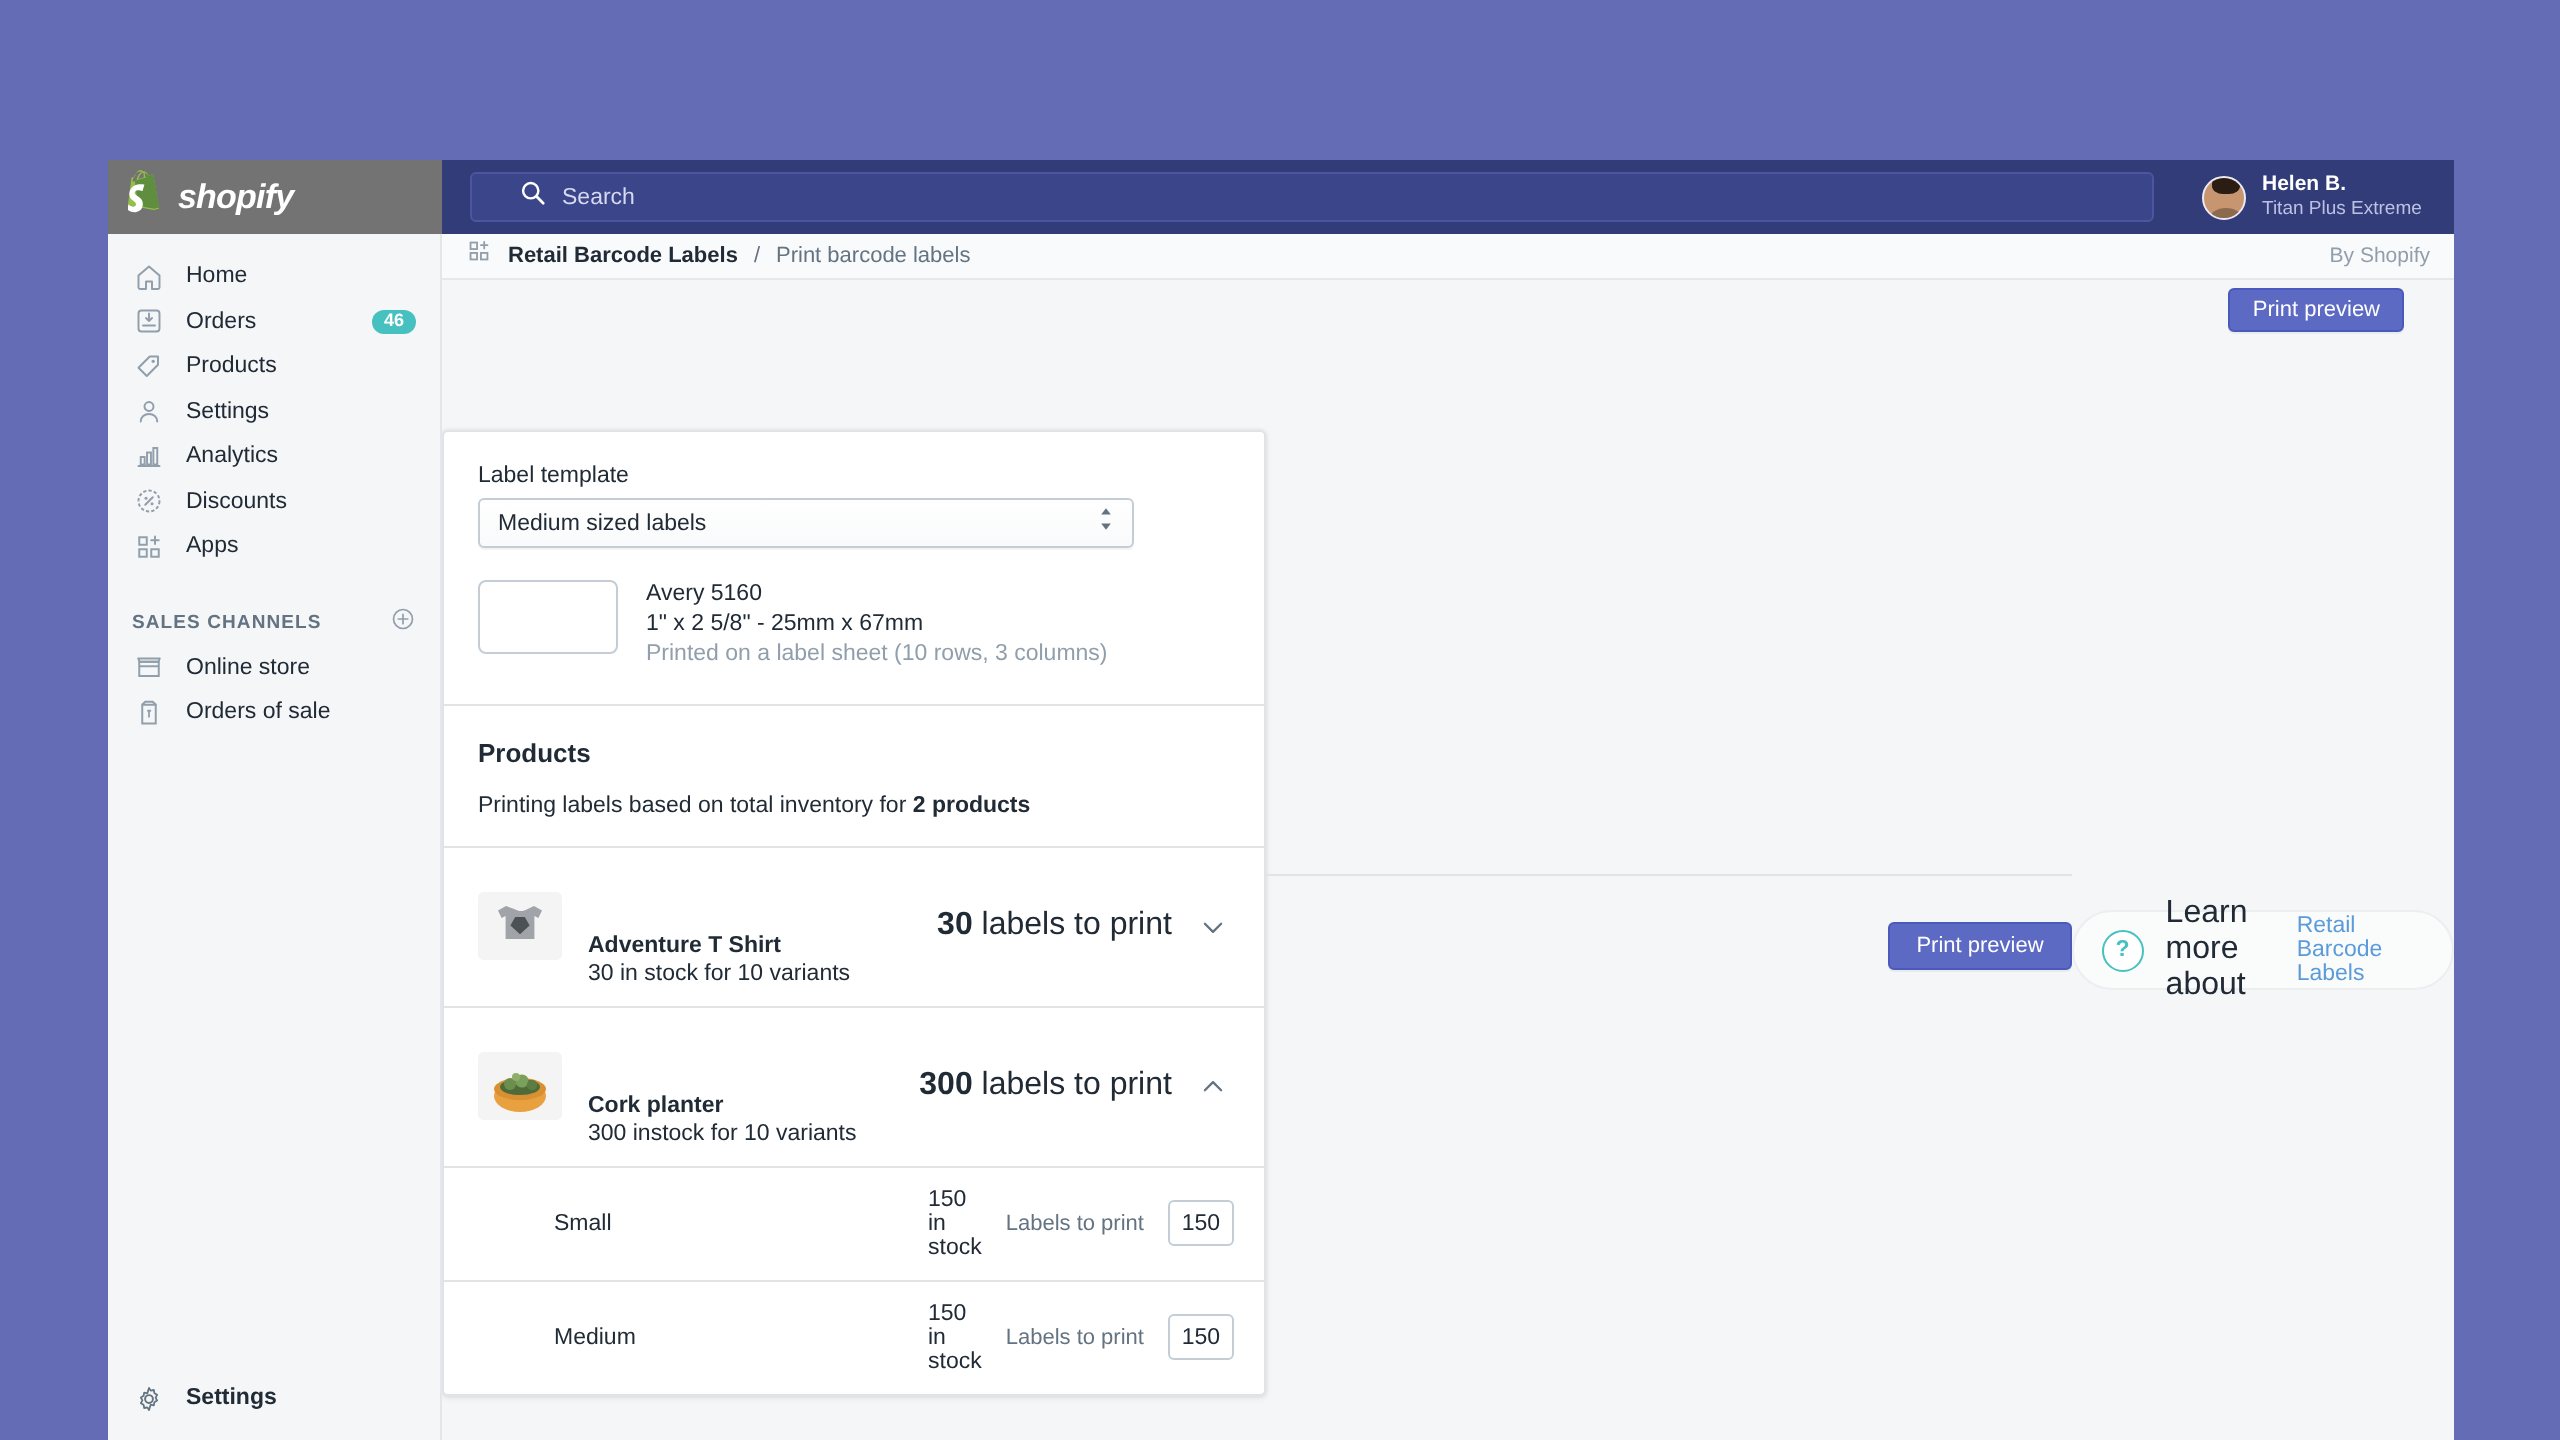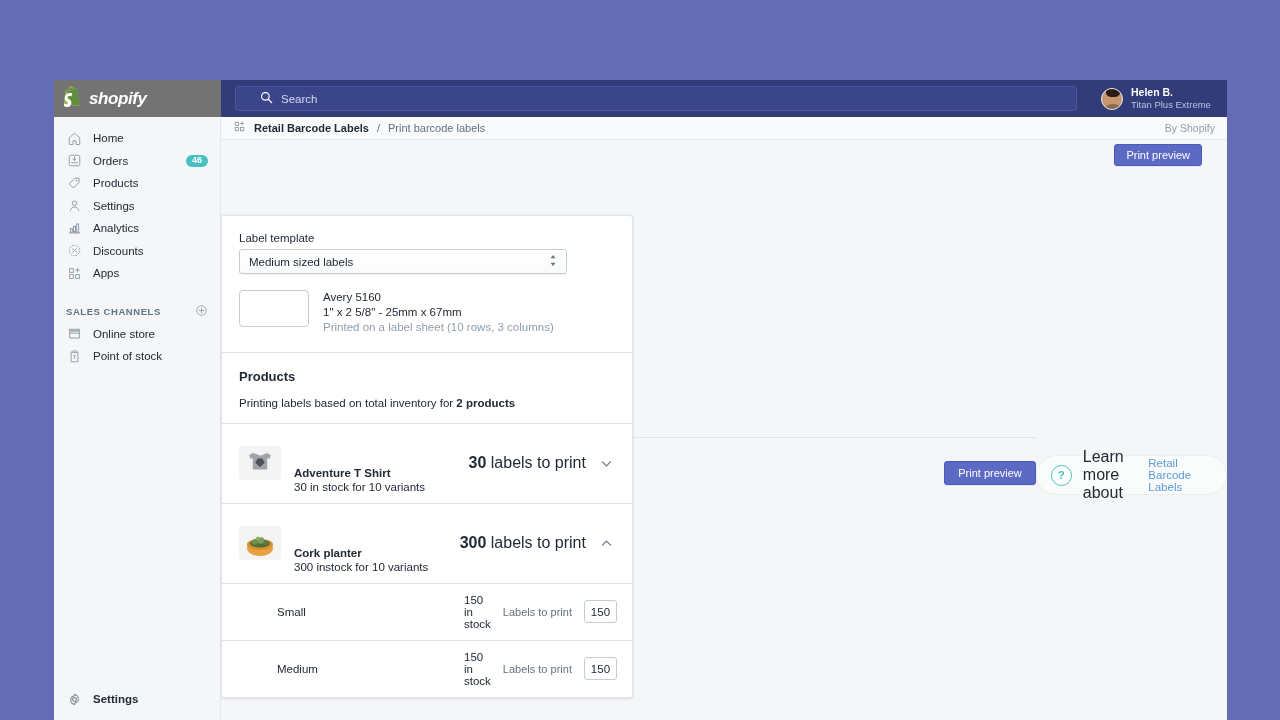--- a/index.html
+++ b/index.html
@@ -450,21 +450,21 @@
         </div>
 
         <div class="nav-item">
           <span class="nav-icon">
             <svg width="15" height="15" viewBox="0 0 20 20">
                 <path d="M5.5 4.5h9V17h-9z" fill="none" stroke="#919eab" stroke-width="1.3"></path>
                 <path d="M5.5 4.5l2-2h5l2 2" fill="none" stroke="#919eab" stroke-width="1.3" stroke-linejoin="round"></path>
                 <path d="M9.3 8.5h1.6M10 8.5v4" stroke="#919eab" stroke-width="1.2" stroke-linecap="round"></path>
               </svg>
           </span>
-          <span class="nav-label">Point of stock</span>
+          <span class="nav-label">Orders of sale</span>
         </div>
 
         <div class="sidebar-spacer"></div>
 
         <div class="settings-row">
           <span class="nav-icon">
             <svg width="15" height="15" viewBox="0 0 20 20">
                 <circle cx="10" cy="10" r="2.6" fill="none" stroke="#637381" stroke-width="1.3"></circle>
                 <path d="M10 2.6l1.1 1.8 2.1-.4.4 2.1 1.8 1.1-1 1.9 1 1.9-1.8 1.1-.4 2.1-2.1-.4L10 17.4l-1.1-1.8-2.1.4-.4-2.1-1.8-1.1 1-1.9-1-1.9 1.8-1.1.4-2.1 2.1.4z" fill="none" stroke="#637381" stroke-width="1.2" stroke-linejoin="round"></path>
               </svg>

